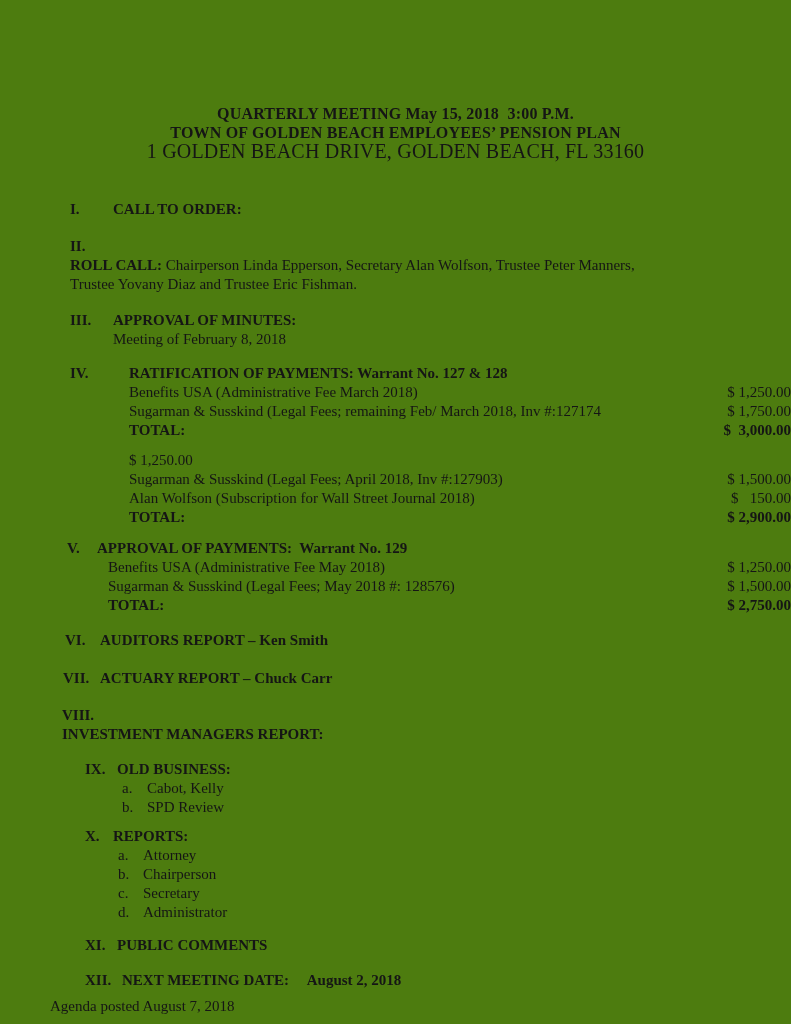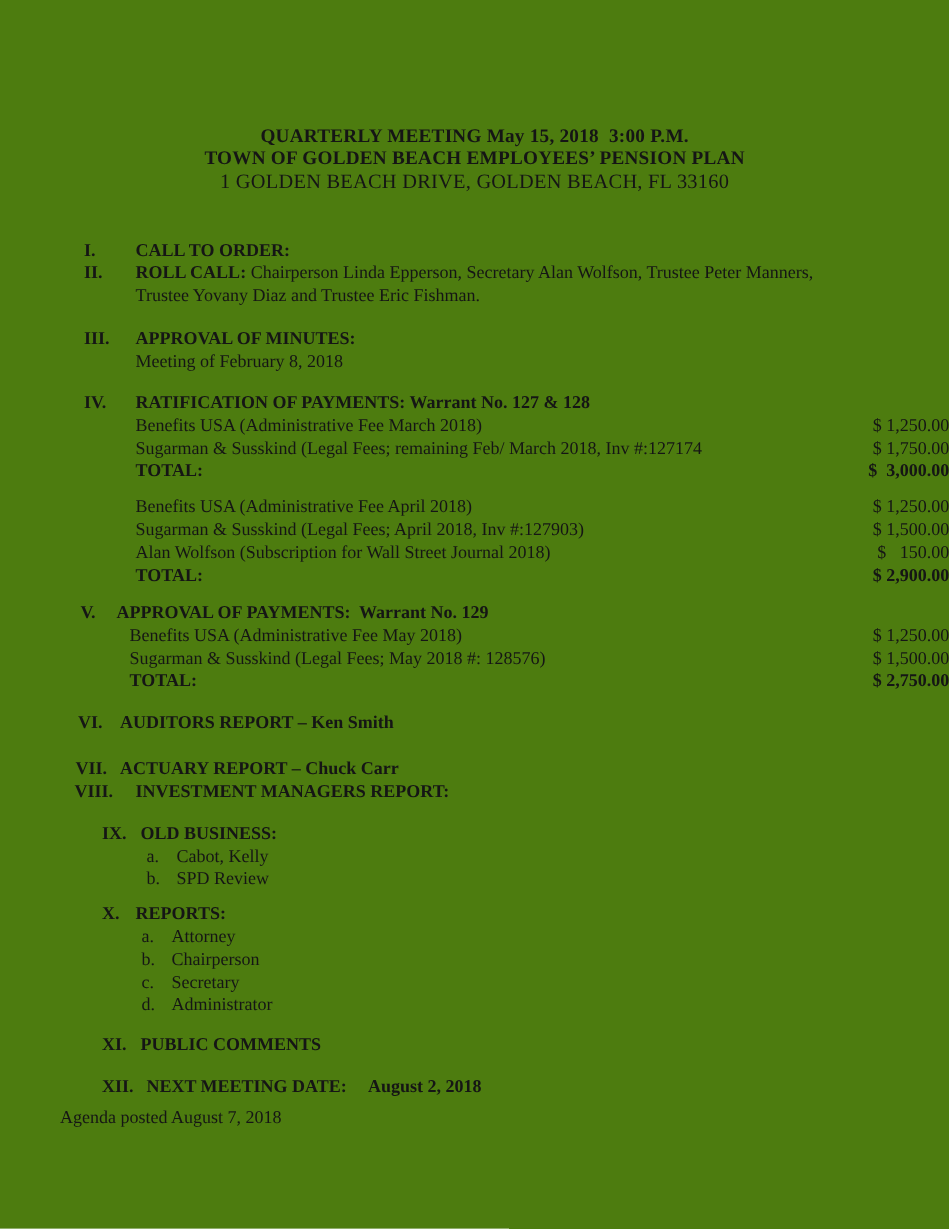--- a/index.html
+++ b/index.html
@@ -7,33 +7,33 @@
   .page {
     width:791px; height:1024px; margin:0 auto; background:#4d7c0f;
     font-family:"Liberation Serif","DejaVu Serif",serif;
     font-size:15px; line-height:19px; color:#151515; overflow:hidden;
     position:relative;
   }
   .b { font-weight:700; }
   .pre { white-space:pre-wrap; }
   .doc-header { padding-top:104px; text-align:center; }
   .hline { font-size:16px; letter-spacing:0.2px; }
-  .hline.plain { font-weight:400; font-size:17px; }
+  .hline.plain { font-weight:400; font-size:20px; }
   .item { display:flex; align-items:flex-start; }
   .num { flex:0 0 auto; }
   .content { flex:1 1 auto; }
   .w43{width:43px;} .w30{width:30px;} .w35{width:35px;} .w37{width:37px;}
   .w51{width:51px;} .w32{width:32px;} .w28{width:28px;}
   .ml70{margin-left:70px;} .ml67{margin-left:67px;} .ml65{margin-left:65px;}
   .ml63{margin-left:63px;} .ml62{margin-left:62px;} .ml85{margin-left:85px;}
-  .mt39{margin-top:39px;} .mt18{} .mt17{margin-top:17px;}
+  .mt39{margin-top:39px;} .mt18{margin-top:18px;flex-direction:column;} .mt17{margin-top:17px;}
   .mt16{margin-top:16px;} .mt15{margin-top:15px;} .mt14{margin-top:14px;}
   .mt12{margin-top:12px;} .mt11{margin-top:11px;} .mt10{margin-top:10px;}
   .mt19{margin-top:19px;} .mt7{margin-top:7px;}
-  .w584{width:584px;} .w600{width:600px;} .mw595{max-width:595px;}
+  .w584{width:584px;margin-left:16px;} .w600{width:600px;} .mw595{max-width:595px;}
   .payrow { display:flex; justify-content:space-between; align-items:baseline; }
   .payrow .desc { white-space:pre-wrap; }
   .amt { white-space:pre; text-align:left; flex:0 0 auto; }
   .indent11 { padding-left:11px; }
   .subrow { display:flex; margin-left:5px; }
   .letter { width:25px; flex:0 0 auto; }
   .gap14 { margin-left:14px; }
   .footer-note { margin-left:50px; }
 </style>
 </head>
@@ -87,21 +87,20 @@
             <span class="amt">$ 1,750.00</span>
           </div>
           <div class="payrow">
             <span class="b">TOTAL:</span>
             <span class="amt b">$  3,000.00</span>
           </div>
         </div>
 
         <div class="mt11">
           <div class="payrow">
-            <span class="desc">Benefits USA (Administrative Fee April 2018)</span>
             <span class="amt">$ 1,250.00</span>
           </div>
           <div class="payrow">
             <span class="desc">Sugarman &amp; Susskind (Legal Fees; April 2018, Inv #:127903)</span>
             <span class="amt">$ 1,500.00</span>
           </div>
           <div class="payrow">
             <span class="desc">Alan Wolfson (Subscription for Wall Street Journal 2018)</span>
             <span class="amt">$   150.00</span>
           </div>

